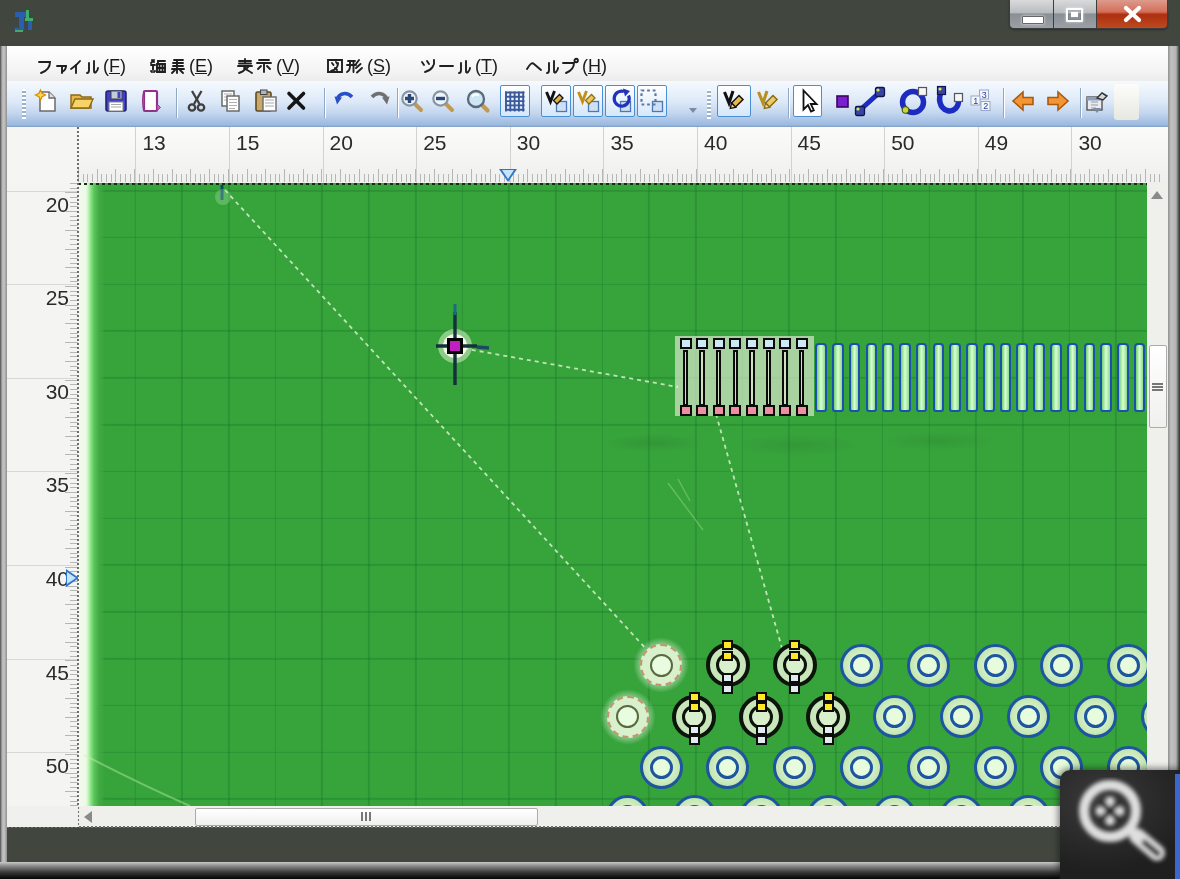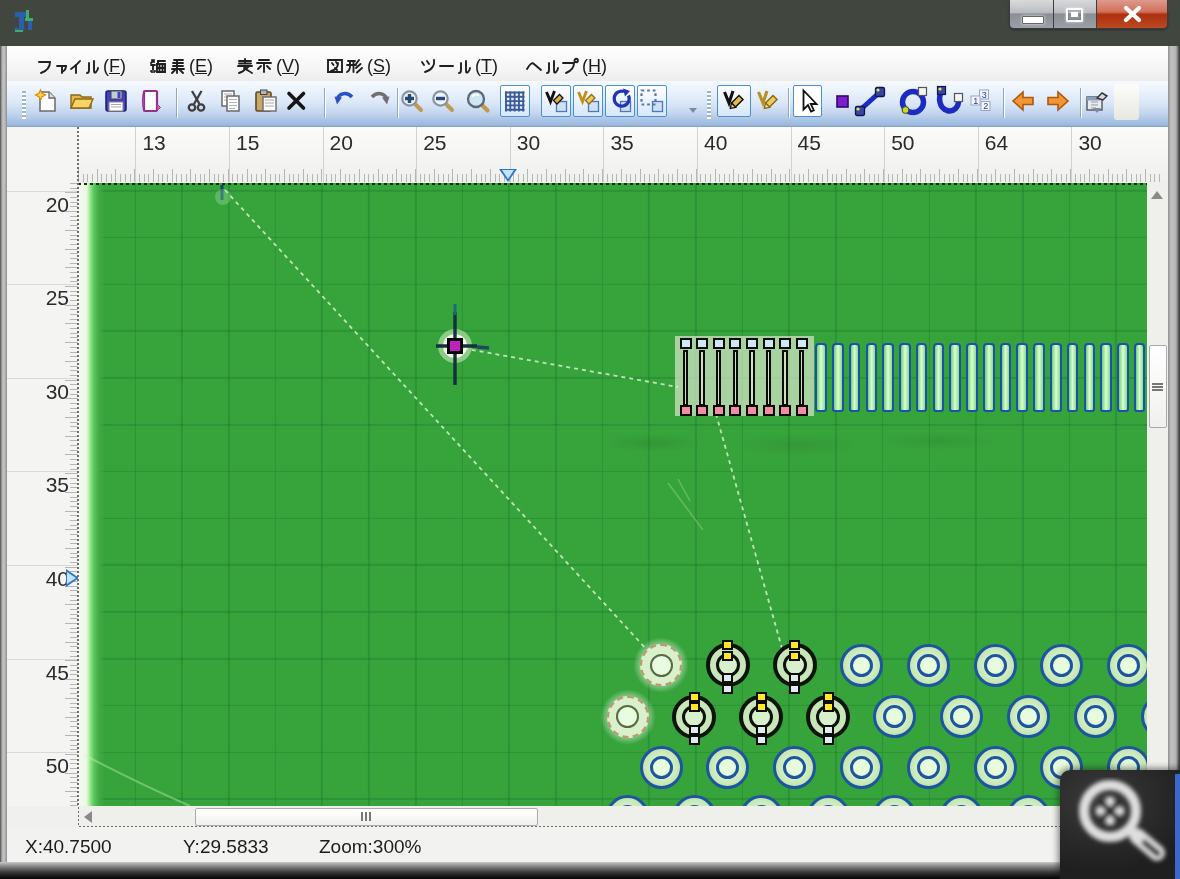--- a/index.html
+++ b/index.html
@@ -439,21 +439,21 @@
       <div class="hlabel" style="left:509.79999999999995px">30</div>
       <div class="hmaj" style="left:596.4px"></div>
       <div class="hlabel" style="left:603.4px">35</div>
       <div class="hmaj" style="left:689.9999999999999px"></div>
       <div class="hlabel" style="left:696.9999999999999px">40</div>
       <div class="hmaj" style="left:783.5999999999999px"></div>
       <div class="hlabel" style="left:790.5999999999999px">45</div>
       <div class="hmaj" style="left:877.1999999999999px"></div>
       <div class="hlabel" style="left:884.1999999999999px">50</div>
       <div class="hmaj" style="left:970.8px"></div>
-      <div class="hlabel" style="left:977.8px">64</div>
+      <div class="hlabel" style="left:977.8px">49</div>
       <div class="hmaj" style="left:1064.4px"></div>
       <div class="hlabel" style="left:1071.4px">30</div>
       <div class="htick" style="left:71.0px;top:42px;height:13px"></div>
       <div class="htick" style="left:75.7px;top:47px;height:8px"></div>
       <div class="htick" style="left:80.4px;top:47px;height:8px"></div>
       <div class="htick" style="left:85.0px;top:47px;height:8px"></div>
       <div class="htick" style="left:89.7px;top:42px;height:13px"></div>
       <div class="htick" style="left:94.4px;top:47px;height:8px"></div>
       <div class="htick" style="left:99.1px;top:47px;height:8px"></div>
       <div class="htick" style="left:103.8px;top:47px;height:8px"></div>
@@ -999,25 +999,20 @@
       <div class="thumb" style="left:1.5px;top:162px;width:18px;height:83px"></div>
       <div style="position:absolute;left:5px;top:200px;width:11px;height:1.5px;background:#777;box-shadow:0 3px 0 #777,0 6px 0 #777"></div>
     </div>
  <div class="abs" id="hscroll">
       <div style="position:absolute;left:6px;top:5px;width:0;height:0;border-top:6px solid transparent;border-bottom:6px solid transparent;border-right:8px solid #8a8a8a"></div>
       <div class="thumb" style="left:117px;top:1.5px;width:343px;height:18px"></div>
       <div style="position:absolute;left:283px;top:6px;width:1.5px;height:9px;background:#777;box-shadow:4px 0 0 #777,8px 0 0 #777"></div>
     </div>
  <div class="abs dotv" style="left:77px;top:127px;height:700px"></div>
  <div class="abs doth" style="left:7px;top:826px;width:1161px"></div>
- <div class="abs" id="status">
-   <span style="left:18px">X:40.7500</span>
-   <span style="left:176px">Y:29.5833</span>
-   <span style="left:312px">Zoom:300%</span>
- </div>
  <div class="abs" id="mag"></div>
  <div class="abs" id="magblue"></div>
  <div class="abs cornerdark" style="left:1168px;top:0"></div>
 <div style="position:absolute;left:13px;top:9px;width:22px;height:24px"><svg width="22" height="24">
         <rect x="2" y="3" width="14" height="5" fill="#2a5fae"></rect>
         <rect x="6" y="3" width="5" height="16" fill="#2a5fae"></rect>
         <path d="M2 19 q4 4 9 0" stroke="#2a5fae" stroke-width="3" fill="none"></path>
         <rect x="13" y="1" width="3" height="10" fill="#3fae6a"></rect>
         <rect x="12" y="9" width="8" height="3" fill="#3fae6a"></rect>
         <rect x="15" y="12" width="4" height="9" fill="#2a5fae"></rect>

